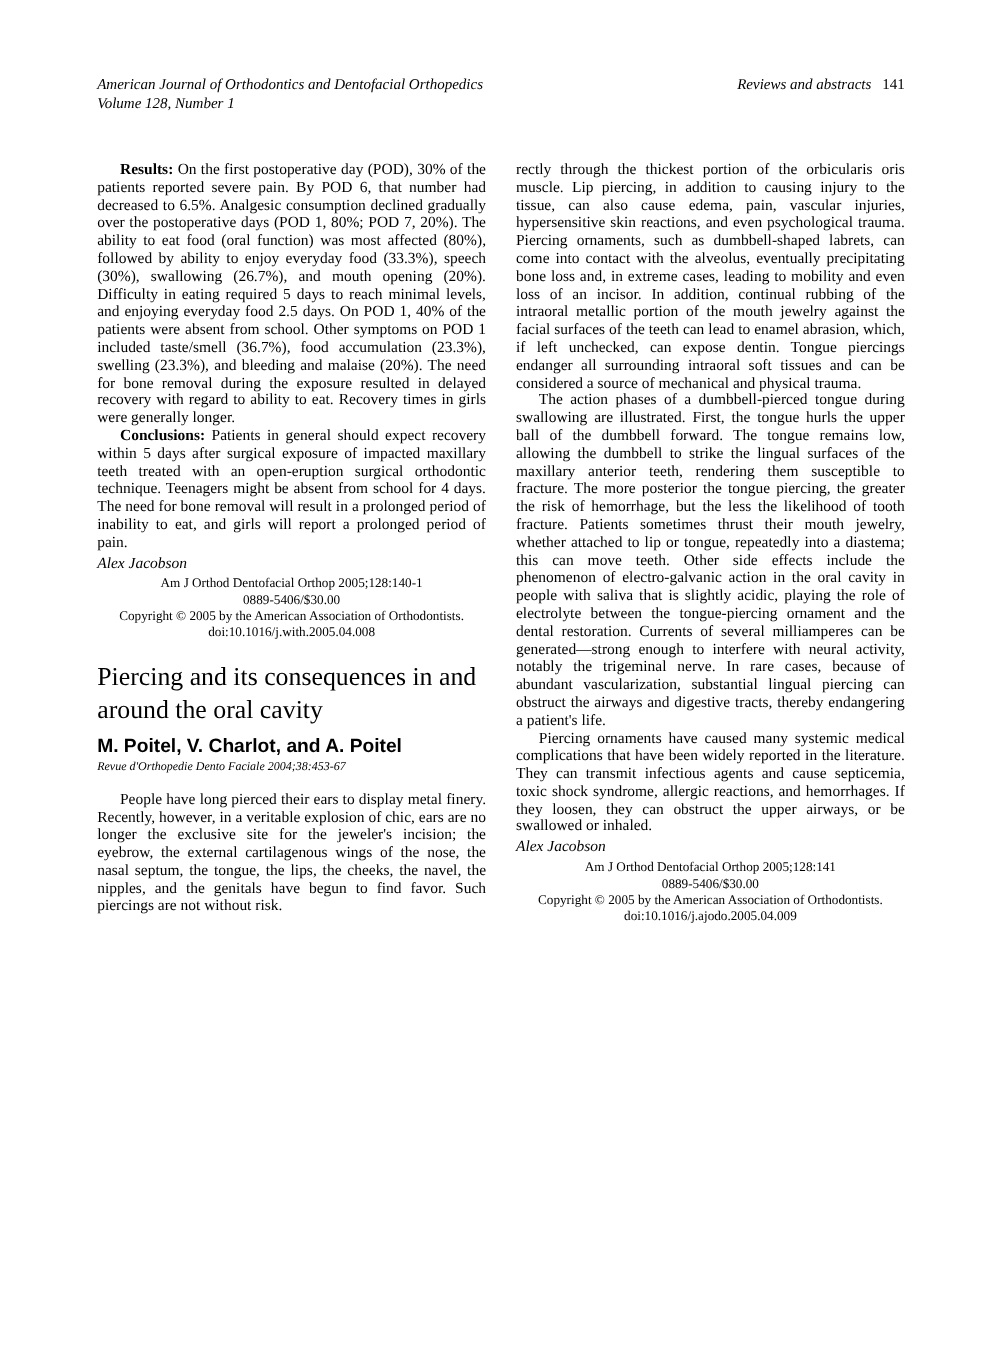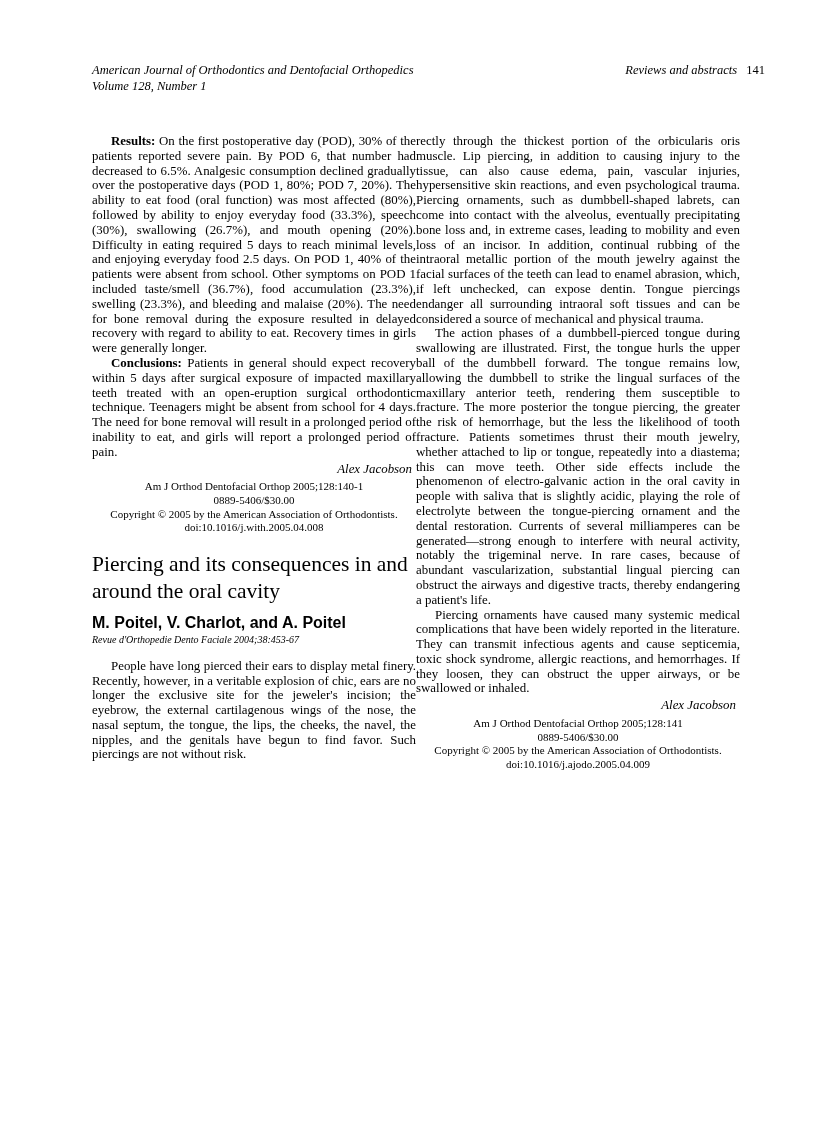--- a/index.html
+++ b/index.html
@@ -7,50 +7,50 @@
     position: relative;
     width: 838px;
     height: 1122px;
     background: #ffffff;
     font-family: "Liberation Serif", serif;
     color: #000000;
     overflow: hidden;
   }
   .content {
     position: absolute;
-    left: 92px;
+    left: 81px;
     top: 62px;
     width: 673px;
   }
   .page-header {
     display: flex;
     justify-content: space-between;
     align-items: flex-start;
     font-size: 12.5px;
     line-height: 16px;
   }
   .header-left { font-style: italic; }
   .header-right { white-space: nowrap; }
   .section-name { font-style: italic; }
   .page-num { font-weight: normal; font-style: normal; margin-left: 6px; }
   .columns {
     display: flex;
+    gap: 25px;
     margin-top: 40px;
   }
   .col {
     width: 324px;
     font-size: 12.9px;
     line-height: 14.8px;
     text-align: justify;
   }
   .col p { margin: 0; }
   .col p.indent { text-indent: 19px; }
   .run-in-label { font-weight: bold; }
   .reviewer {
-    text-align: right;
     font-style: italic;
     margin-top: 2px;
     padding-right: 4px;
   }
   .citation {
     font-size: 11px;
     line-height: 13.6px;
     text-align: center;
     margin-top: 4px;
   }

